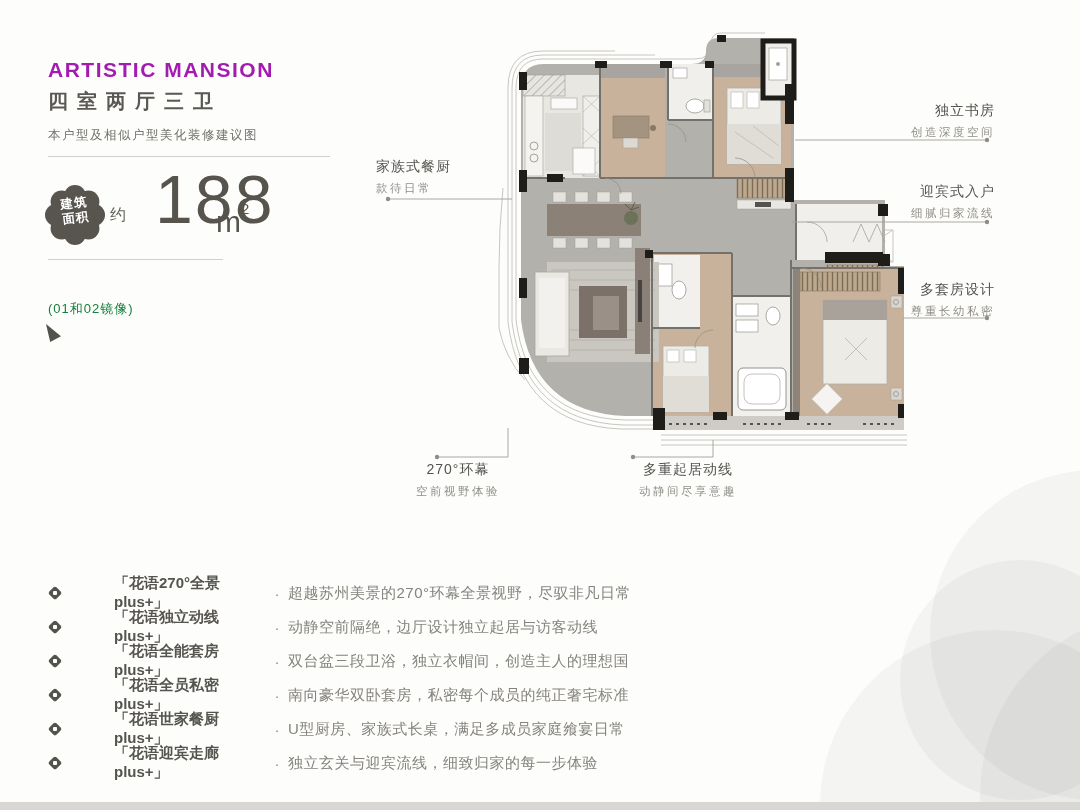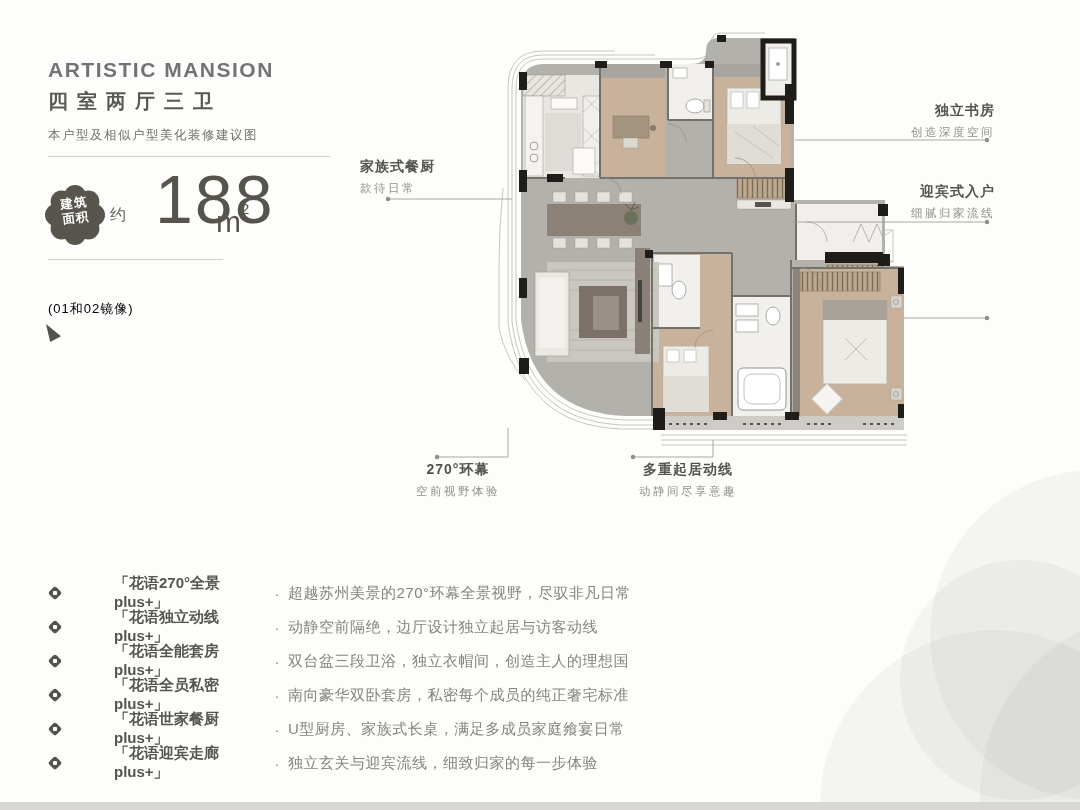--- a/index.html
+++ b/index.html
@@ -4,41 +4,41 @@
 <style>
   html,body{margin:0;padding:0;background:#ffffff;}
   #canvas{position:relative;width:1080px;height:810px;background:#fdfdfc;overflow:hidden;
           font-family:"Liberation Sans","DejaVu Sans",sans-serif;color:#55534e;}
   .abs{position:absolute;}
 
   
   .wm{position:absolute;border-radius:50%;background:rgba(120,120,114,0.065);}
 
   
-  .brand-title{left:48px;top:58px;font-size:21px;font-weight:600;letter-spacing:1.5px;color:#737373;}
+  .brand-title{left:48px;top:58px;font-size:21px;font-weight:600;letter-spacing:1.5px;color:#a21caf;}
   .brand-sub{left:48px;top:88px;font-size:20px;font-weight:700;letter-spacing:9px;color:#5a5852;}
   .brand-note{left:48px;top:127px;font-size:12.5px;letter-spacing:1.5px;color:#73716b;}
   .divider{position:absolute;height:1px;background:#d3d1cc;}
 
   
   .badge{left:44px;top:182px;width:62px;height:66px;}
   .badge-text{position:absolute;left:0;top:14px;width:62px;text-align:center;color:#fff;
               font-size:12.5px;font-weight:700;line-height:15px;letter-spacing:1px;transform:rotate(-7deg);}
   .approx{left:110px;top:205px;font-size:16px;color:#66645e;}
   .big-num{left:127px;top:165px;font-size:68px;font-weight:400;letter-spacing:2px;color:#56544d;line-height:68px;margin-left:28px;}
   .unit{left:216px;top:200px;font-size:30px;color:#56544d;}
   .unit sup{font-size:15px;vertical-align:18px;}
   .reg1{left:48px;top:276px;font-size:17px;letter-spacing:2px;color:#5a5852;}
-  .reg2{left:48px;top:300px;font-size:13px;letter-spacing:1px;color:#000000;}
+  .reg2{left:48px;top:300px;font-size:13px;letter-spacing:1px;color:#15803d;}
   .cursor-tri{left:46px;top:324px;width:15px;height:18px;background:#54524c;
               clip-path:polygon(0 0,100% 68%,28% 100%);}
 
   
   .callout{position:absolute;}
-  .callout .t{font-size:14px;font-weight:700;color:#55534e;letter-spacing:1px;}
+  .callout .t{font-size:14px;font-weight:400;color:#55534e;letter-spacing:1px;}
   .callout .s{font-size:11.5px;color:#918f88;letter-spacing:2.5px;margin-top:5px;}
   .co-right{width:95px;text-align:right;}
   .co-left{width:90px;text-align:left;}
   .co-bot{width:140px;text-align:center;}
 
   
   .features{left:48px;top:576px;width:600px;}
   .frow{position:relative;display:flex;align-items:center;height:34px;}
   .diamond{width:10px;height:10px;margin:0 14px 0 2px;flex:0 0 auto;transform:rotate(45deg);
            border-radius:2px;background:radial-gradient(circle,#ffffff 0 2px,#54524c 2.5px);}
@@ -305,32 +305,36 @@
     <g fill="#8f8d87">
       <circle cx="388" cy="199" r="2.2"></circle>
         <circle cx="987" cy="140" r="2.2"></circle>
       <circle cx="987" cy="222" r="2.2"></circle>
         <circle cx="987" cy="318" r="2.2"></circle>
       <circle cx="437" cy="457" r="2.2"></circle>
         <circle cx="633" cy="457" r="2.2"></circle>
     </g>
   </svg>
 
-  <div class="callout co-left" style="left:360px;top:158px;">
+  <div class="callout co-left" style="left:376px;top:158px;">
     <div class="t">家族式餐厨</div>
     <div class="s">款待日常</div>
   </div>
   <div class="callout co-right" style="left:900px;top:102px;">
     <div class="t">独立书房</div>
     <div class="s">创造深度空间</div>
   </div>
   <div class="callout co-right" style="left:900px;top:183px;">
     <div class="t">迎宾式入户</div>
     <div class="s">细腻归家流线</div>
   </div>
+  <div class="callout co-right" style="left:900px;top:281px;">
+    <div class="t">多套房设计</div>
+    <div class="s">尊重长幼私密</div>
+  </div>
   <div class="callout co-bot" style="left:388px;top:461px;">
     <div class="t">270°环幕</div>
     <div class="s">空前视野体验</div>
   </div>
   <div class="callout co-bot" style="left:618px;top:461px;">
     <div class="t">多重起居动线</div>
     <div class="s">动静间尽享意趣</div>
   </div>
 
   <div class="abs features">

